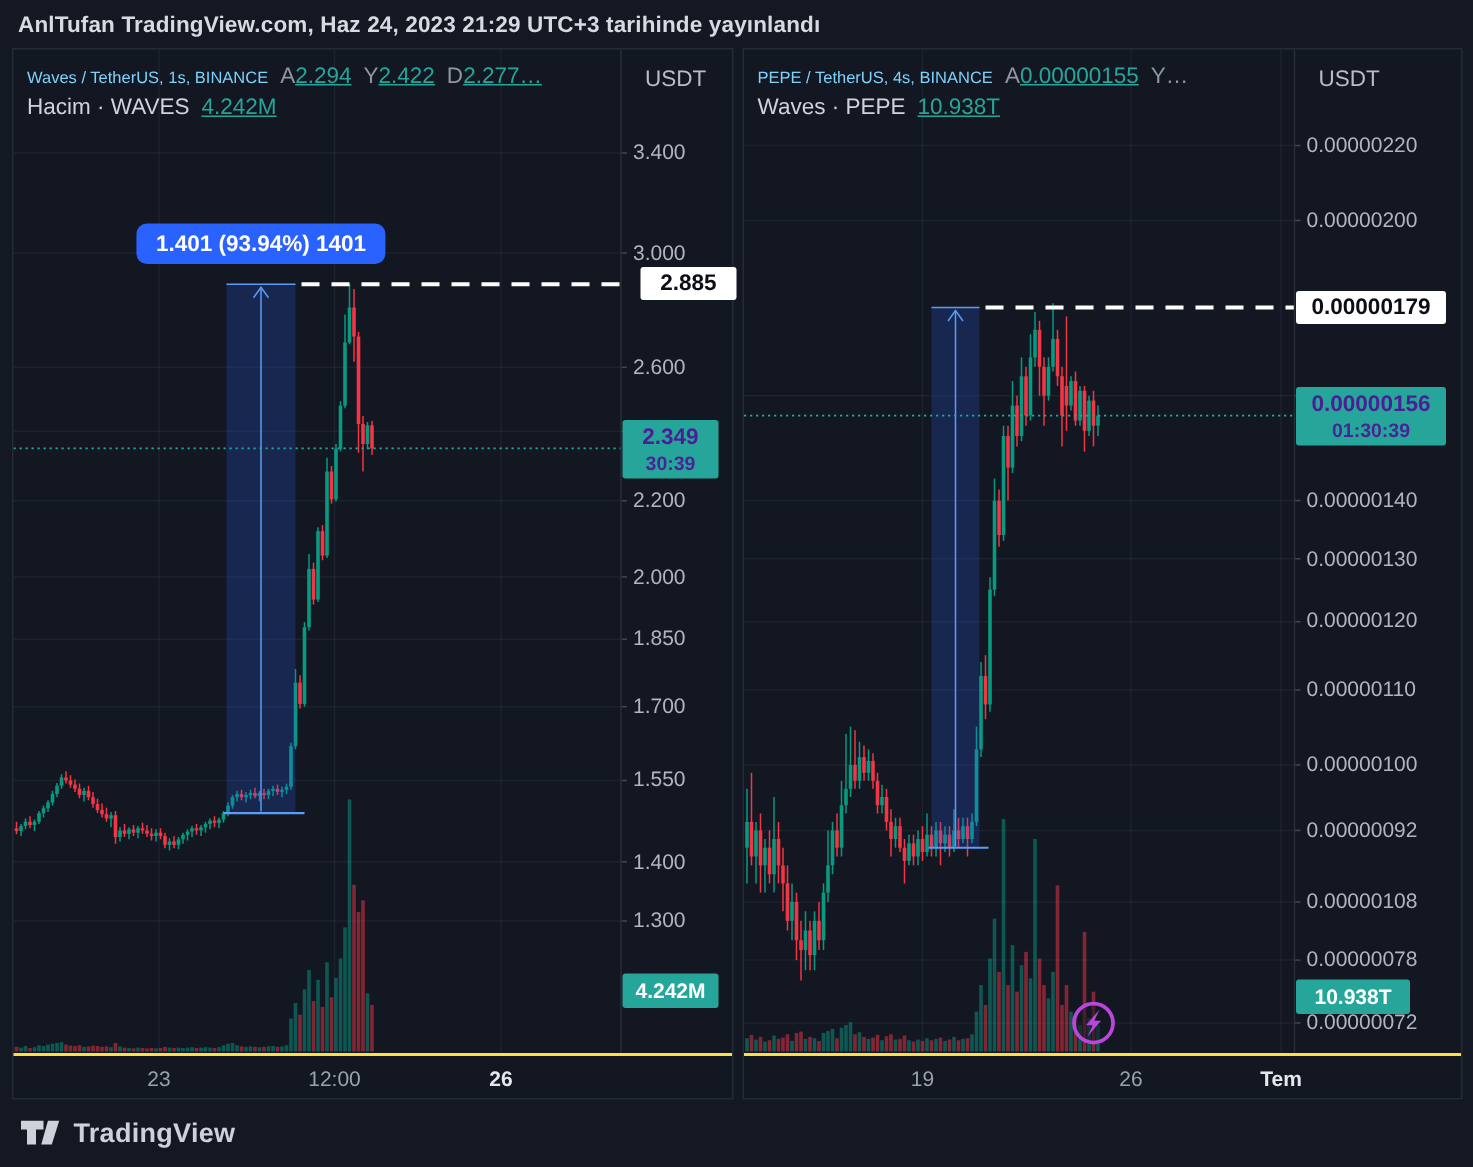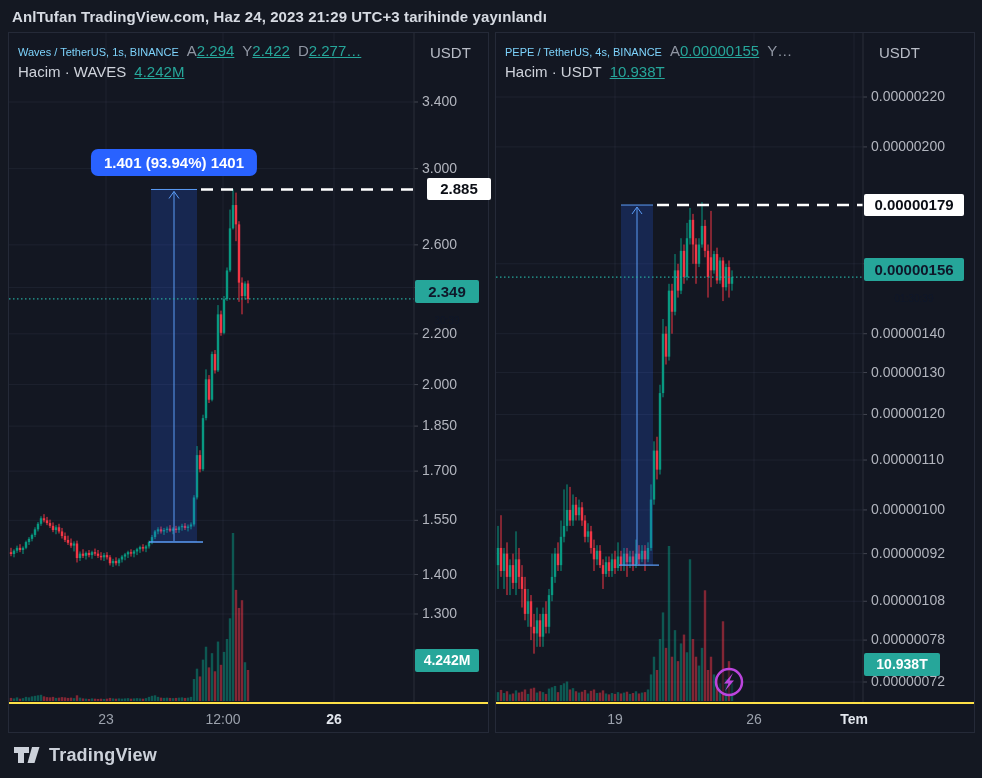--- a/index.html
+++ b/index.html
@@ -8,23 +8,23 @@
   .header{position:absolute;top:0;left:0;width:982px;height:32px;display:flex;align-items:center;}
   .header-text{margin-left:12px;font-size:15px;font-weight:700;color:#d6dae2;letter-spacing:.1px;}
   .pane{position:absolute;top:32px;height:701px;background:#131722;border:1px solid #252a38;box-sizing:border-box;}
   .plot-svg{position:absolute;top:0;left:0;display:block;}
   .time-row{position:absolute;top:669px;left:0;right:0;height:31px;border-top:2px solid #fde047;}
   .t-label{position:absolute;top:7px;transform:translateX(-50%);font-size:14px;color:#9ba1ac;white-space:nowrap;}
   .t-label.bold{color:#e3e7ee;font-weight:700;}
   .y-tick{position:absolute;font-size:14px;color:#b2b5be;white-space:nowrap;z-index:2;}
   .tag{position:absolute;text-align:center;border-radius:2px;z-index:3;box-sizing:border-box;}
   .tag-white{background:#ffffff;color:#0b0e15;font-size:15px;font-weight:700;height:22px;line-height:22px;}
-  .tag-teal{background:#26a69a;color:#0f172a;height:23px;padding-top:2px;}
+  .tag-teal{background:#26a69a;color:#4c1d95;height:39px;padding-top:2px;}
   .tag-teal .tv{font-size:15px;font-weight:700;line-height:19px;}
-  .tag-teal .cd{font-size:10px;font-weight:400;line-height:16px;opacity:.95;margin-top:12px;}
+  .tag-teal .cd{font-size:13px;font-weight:700;line-height:16px;opacity:.95;}
   .tag-vol{background:#26a69a;color:#fff;font-size:14px;font-weight:700;height:23px;line-height:23px;}
   .pill{position:absolute;background:#2962ff;color:#fff;font-size:15px;font-weight:700;
         padding:5px 13px;border-radius:7px;transform:translateX(-50%);white-space:nowrap;z-index:4;}
   .title-overlay{position:absolute;top:9px;left:9px;z-index:5;}
   .trow{display:flex;gap:8px;align-items:baseline;margin-bottom:4px;white-space:nowrap;}
   .sym{font-size:11px;color:#7dd3fc;}
   .lpair{font-size:15px;}
   .lk{color:#9096a3;}
   .lv{color:#26a69a;text-decoration:underline;}
   .hlbl{font-size:15px;color:#cfd3db;}
@@ -638,21 +638,21 @@
       <div class="t-label" style="left: 258px;">26</div>
       <div class="t-label bold" style="left: 358px;">Tem</div>
     </div>
   <div class="title-overlay">
     <div class="trow">
       <span class="sym">PEPE / TetherUS, 4s, BINANCE</span>
       <span class="lpair"><span class="lk">A</span><span class="lv">0.00000155</span></span>
       <span class="lpair"><span class="lk">Y…</span><span class="lv"></span></span>
     </div>
     <div class="trow">
-      <span class="hlbl">Hacim · USDT</span>
+      <span class="hlbl">Waves · PEPE</span>
       <span class="lpair"><span class="lv">10.938T</span></span>
     </div>
   </div>
   <div class="usdt" style="left: 383px;">USDT</div>
 <div class="y-tick" style="top: 55px; left: 375px;">0.00000220</div>
     <div class="y-tick" style="top: 104.918px; left: 375px;">0.00000200</div>
     <div class="y-tick" style="top: 221.788px; left: 375px;">0.00000160</div>
     <div class="y-tick" style="top: 291.724px; left: 375px;">0.00000140</div>
     <div class="y-tick" style="top: 330.537px; left: 375px;">0.00000130</div>
     <div class="y-tick" style="top: 372.459px; left: 375px;">0.00000120</div>

